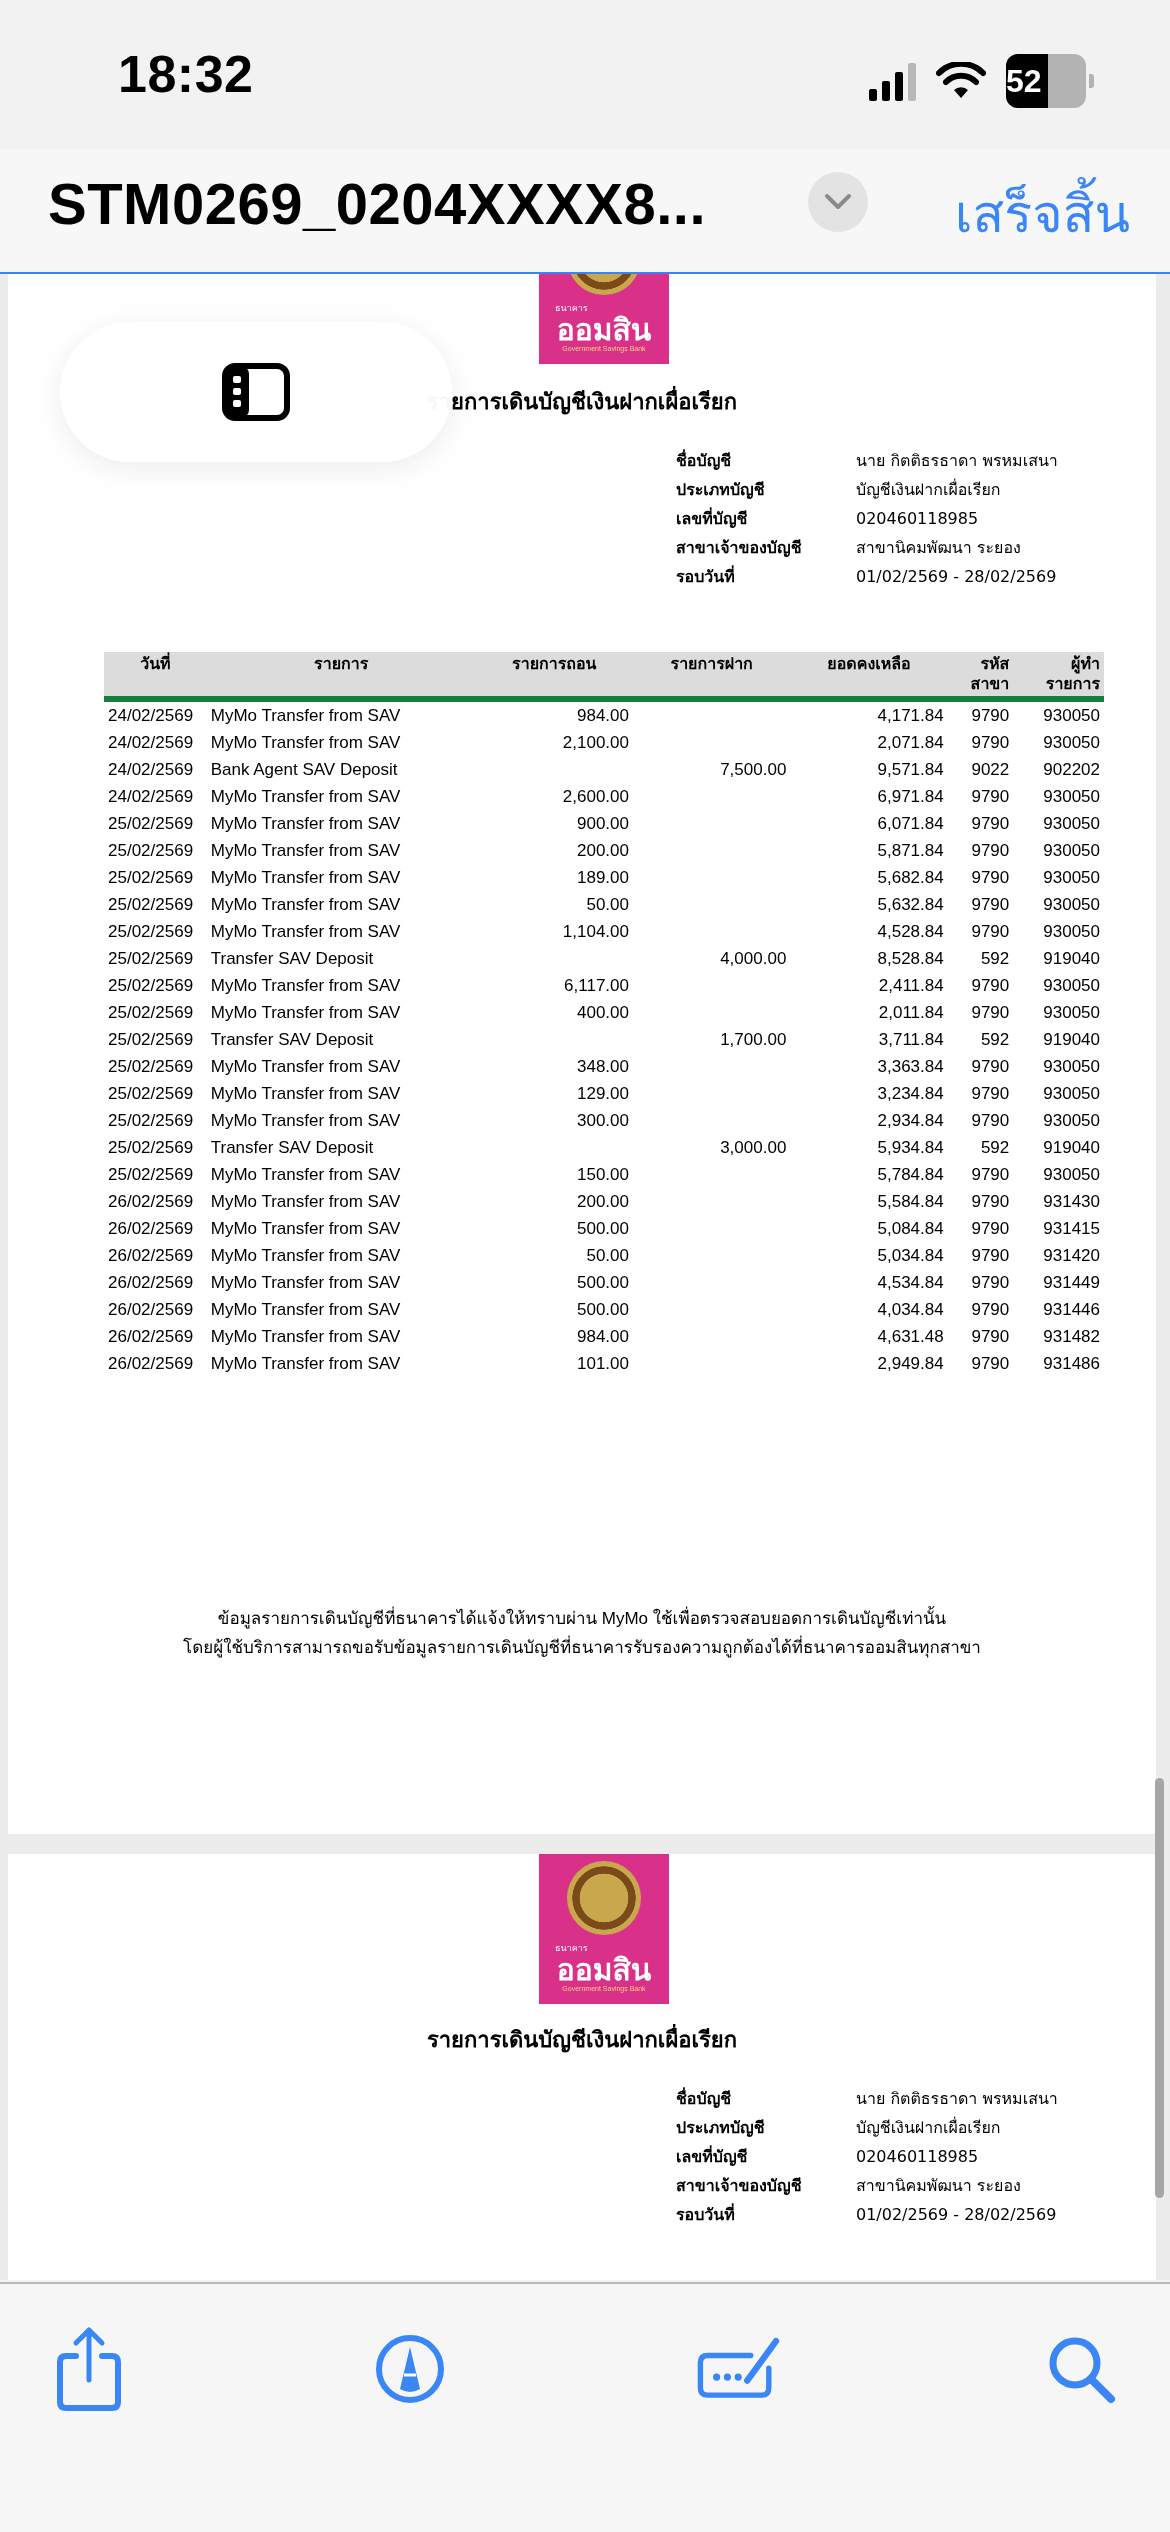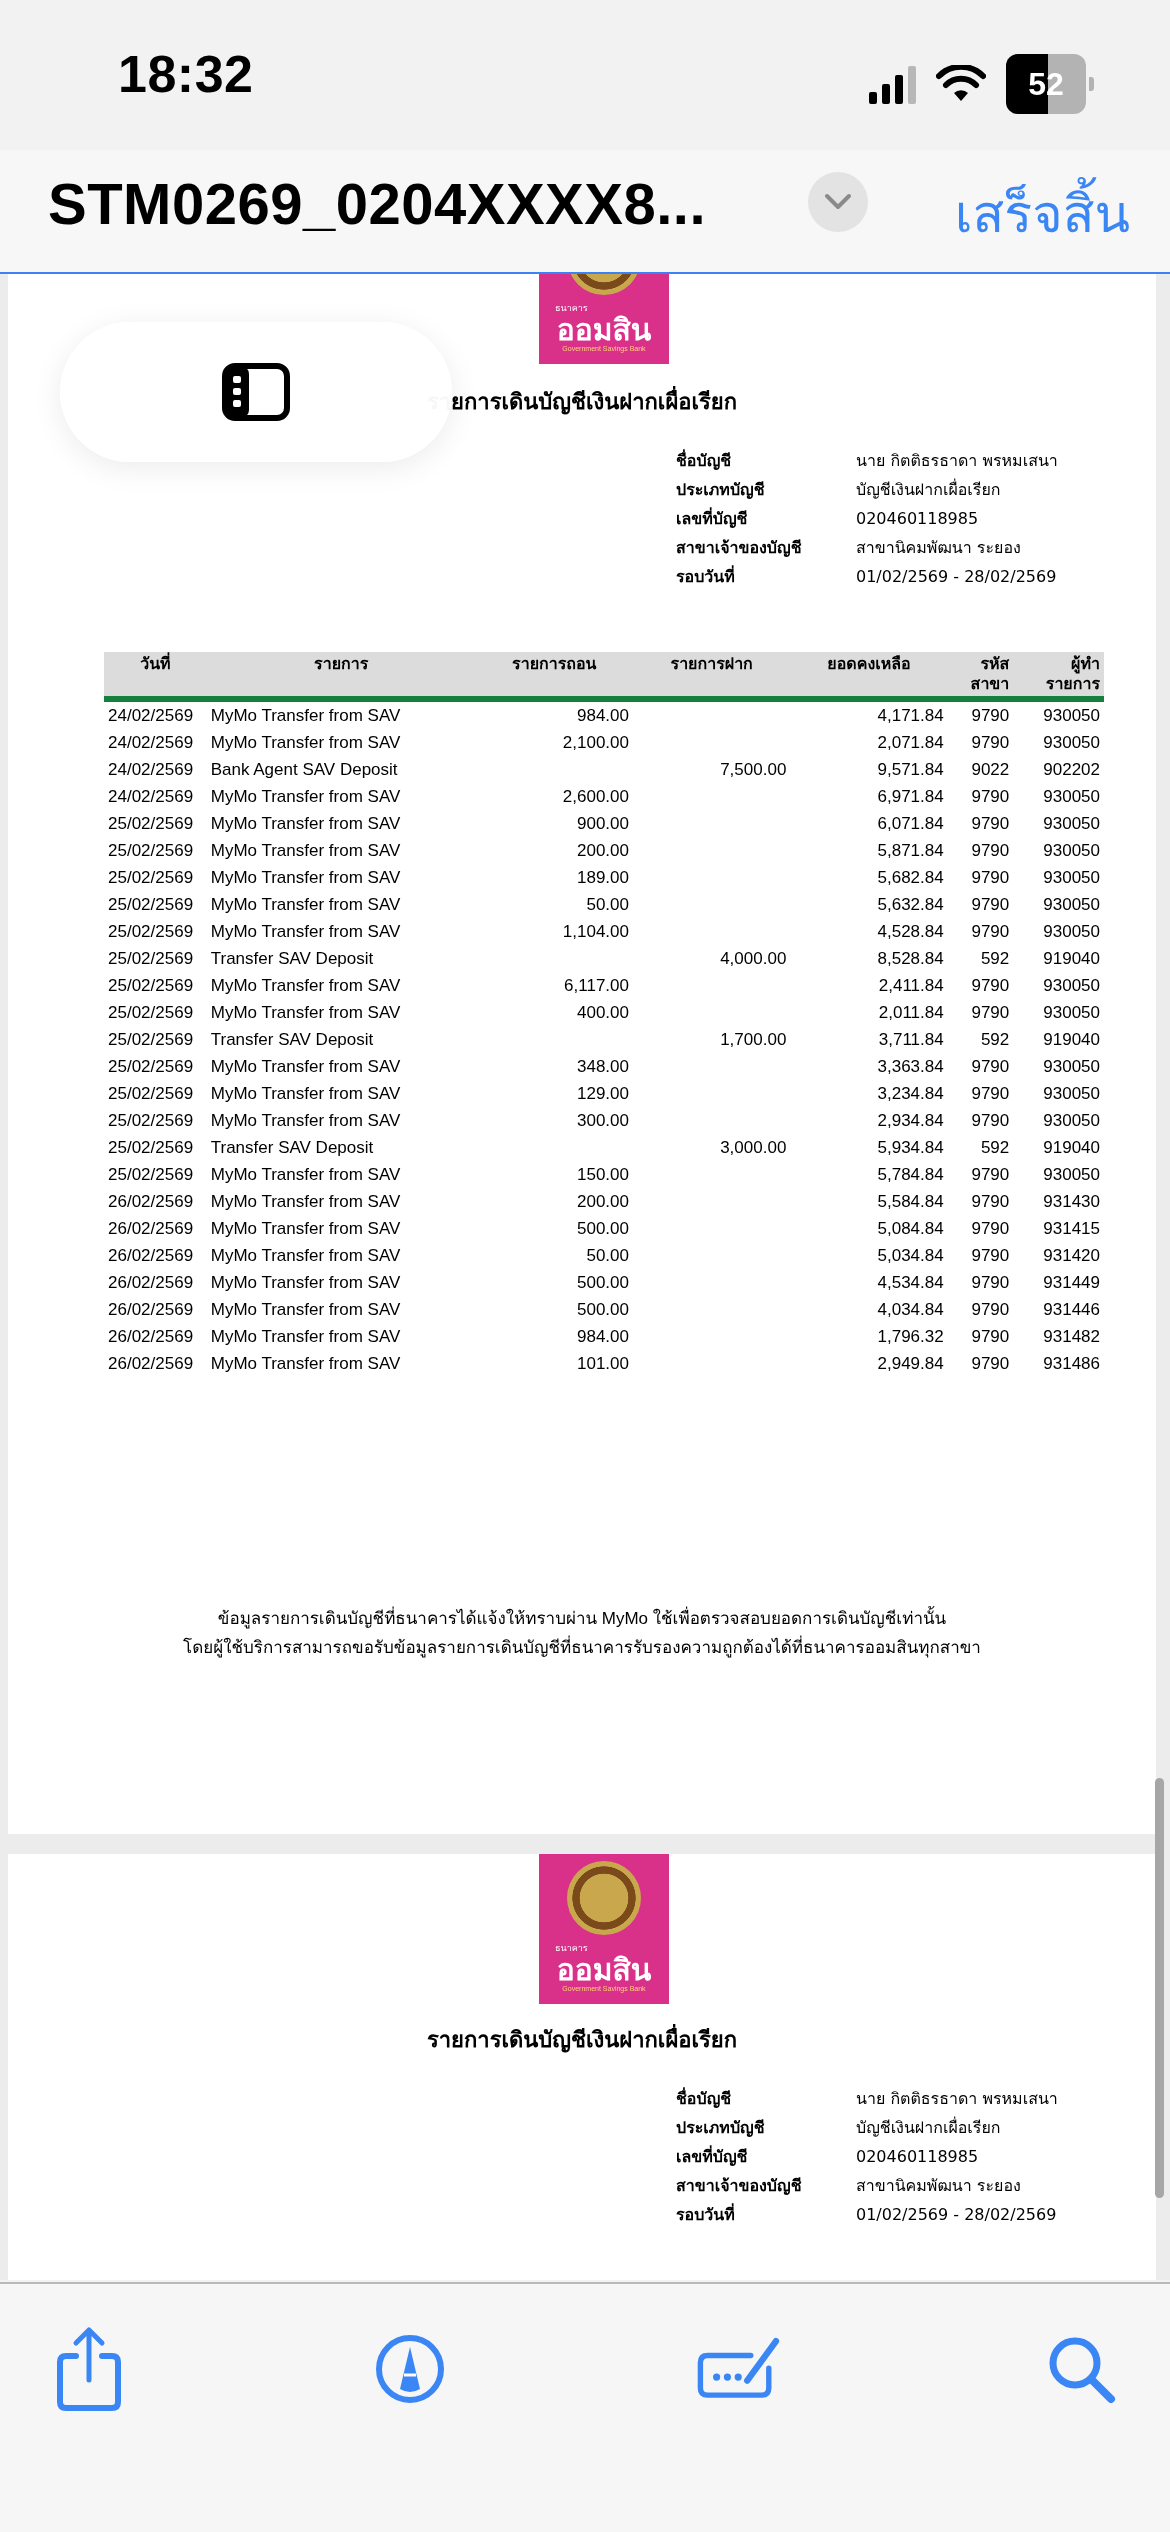--- a/index.html
+++ b/index.html
@@ -5,21 +5,21 @@
   html, body { margin:0; padding:0; }
   body { width:1170px; height:2532px; background:#f2f2f2; position:relative; overflow:hidden; font-family:"Liberation Sans","DejaVu Sans",sans-serif; color:#000; }
 
   
   .status-bar { position:absolute; top:0; left:0; width:1170px; height:150px; }
   .status-time { position:absolute; left:118px; top:44px; font-size:52px; font-weight:700; letter-spacing:0.5px; }
   .status-icons { position:absolute; right:76px; top:54px; display:flex; align-items:center; gap:20px; }
   .signal { display:flex; align-items:flex-end; gap:5px; height:40px; }
   .signal span { width:8px; background:#000; border-radius:2px; }
   .signal span.dim { background:#b8b8b8; }
-  .battery { position:relative; width:80px; height:60px; border-radius:12px; background:#b3b3b3; overflow:hidden; display:flex; align-items:center; justify-content:center; }
+  .battery { position:relative; width:80px; height:54px; border-radius:12px; background:#b3b3b3; overflow:hidden; display:flex; align-items:center; }
   .battery .fill { position:absolute; left:0; top:0; bottom:0; width:52%; background:#000; }
   .battery .pct { position:relative; font-size:32px; font-weight:700; color:#fff; }
   .battery-cap { width:5px; height:14px; background:#b3b3b3; border-radius:0 3px 3px 0; margin-left:-16px; }
 
   
   .nav-bar { position:absolute; top:150px; left:0; width:1170px; height:122px; background:#f7f7f7; border-bottom:6px solid #3b82f6; }
   .doc-title { position:absolute; left:48px; top:20px; font-size:58px; font-weight:700; letter-spacing:0.5px; }
   .title-chevron { position:absolute; left:808px; top:22px; width:60px; height:60px; border-radius:50%; background:#e3e3e3; display:flex; align-items:center; justify-content:center; }
   .done-btn { position:absolute; right:40px; top:22px; font-size:52px; color:#3a86f5; font-weight:500; }
 
@@ -347,21 +347,21 @@
             <td class="r"></td>
             <td class="r">4,034.84</td>
             <td class="r">9790</td>
             <td class="r">931446</td>
           </tr>
           <tr>
             <td>26/02/2569</td>
             <td>MyMo Transfer from SAV</td>
             <td class="r">984.00</td>
             <td class="r"></td>
-            <td class="r">1,796.32</td>
+            <td class="r">4,631.48</td>
             <td class="r">9790</td>
             <td class="r">931482</td>
           </tr>
           <tr>
             <td>26/02/2569</td>
             <td>MyMo Transfer from SAV</td>
             <td class="r">101.00</td>
             <td class="r"></td>
             <td class="r">2,949.84</td>
             <td class="r">9790</td>

